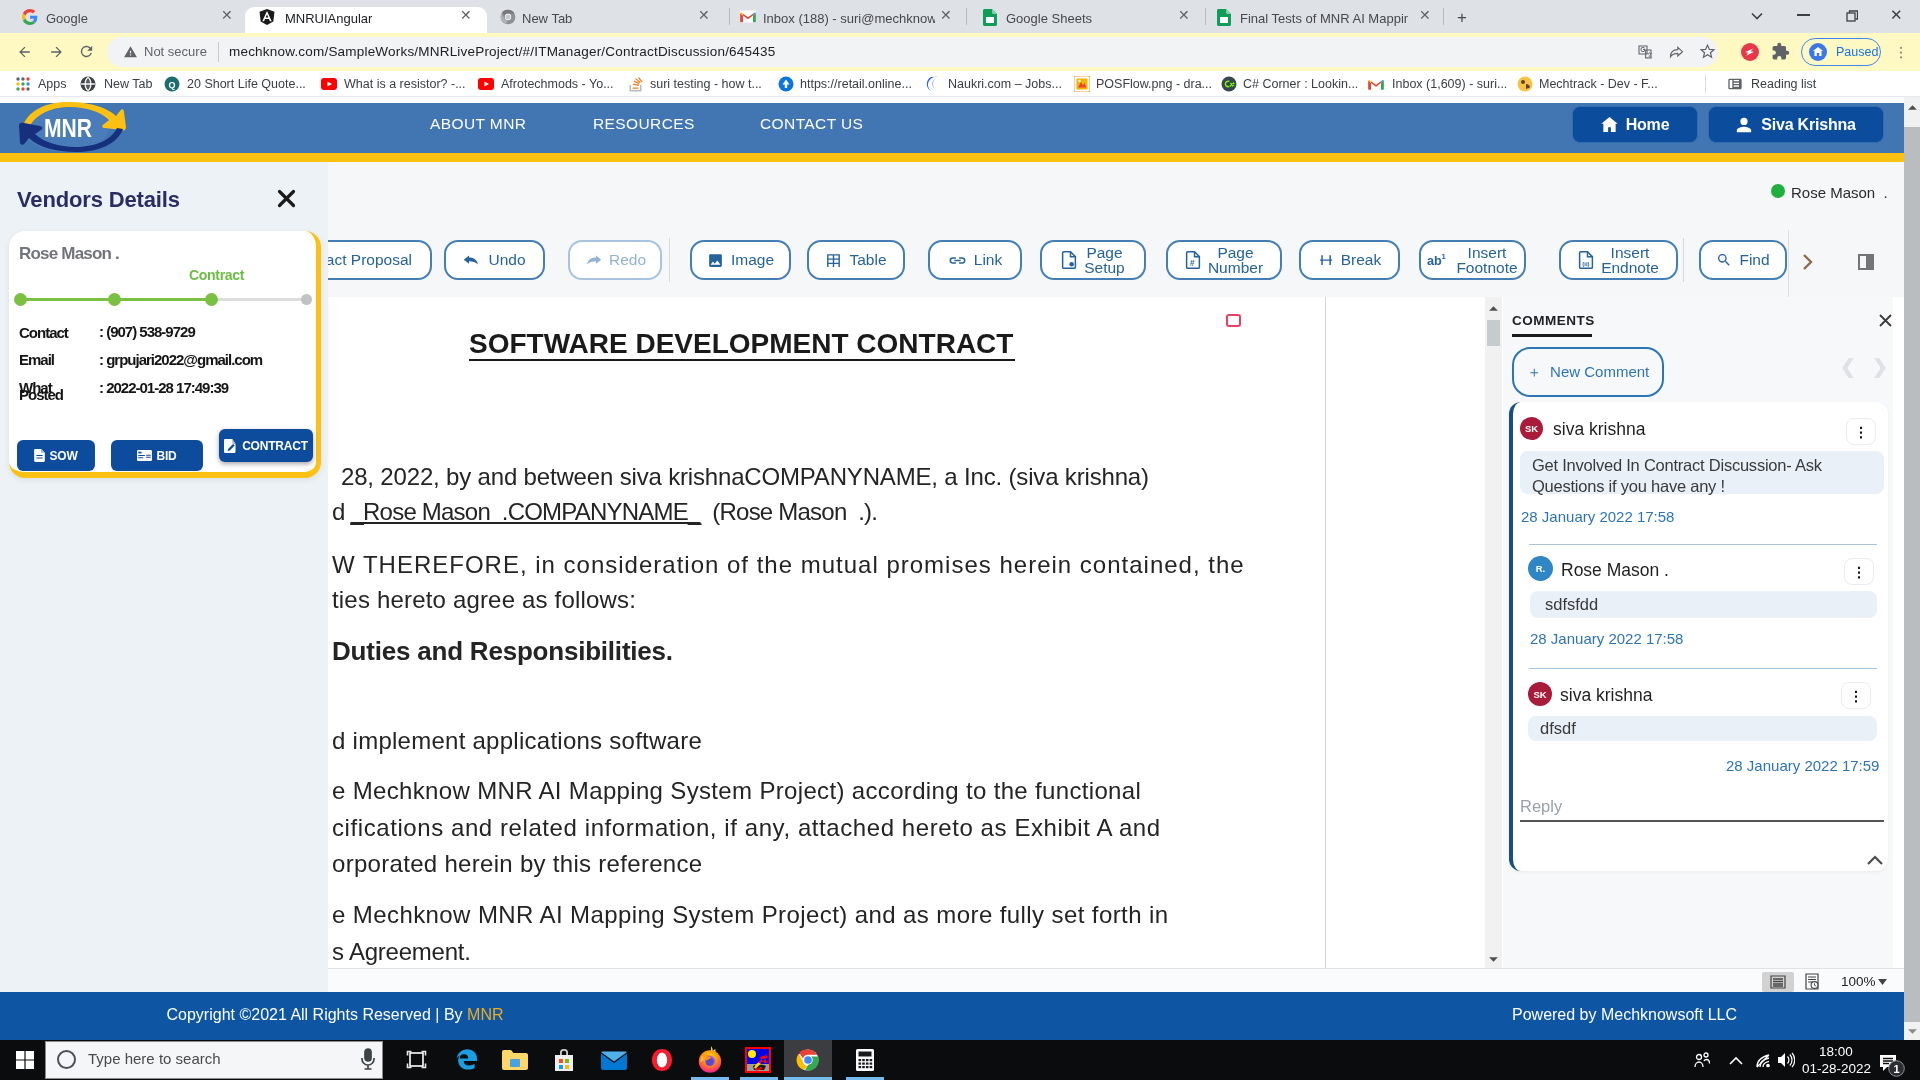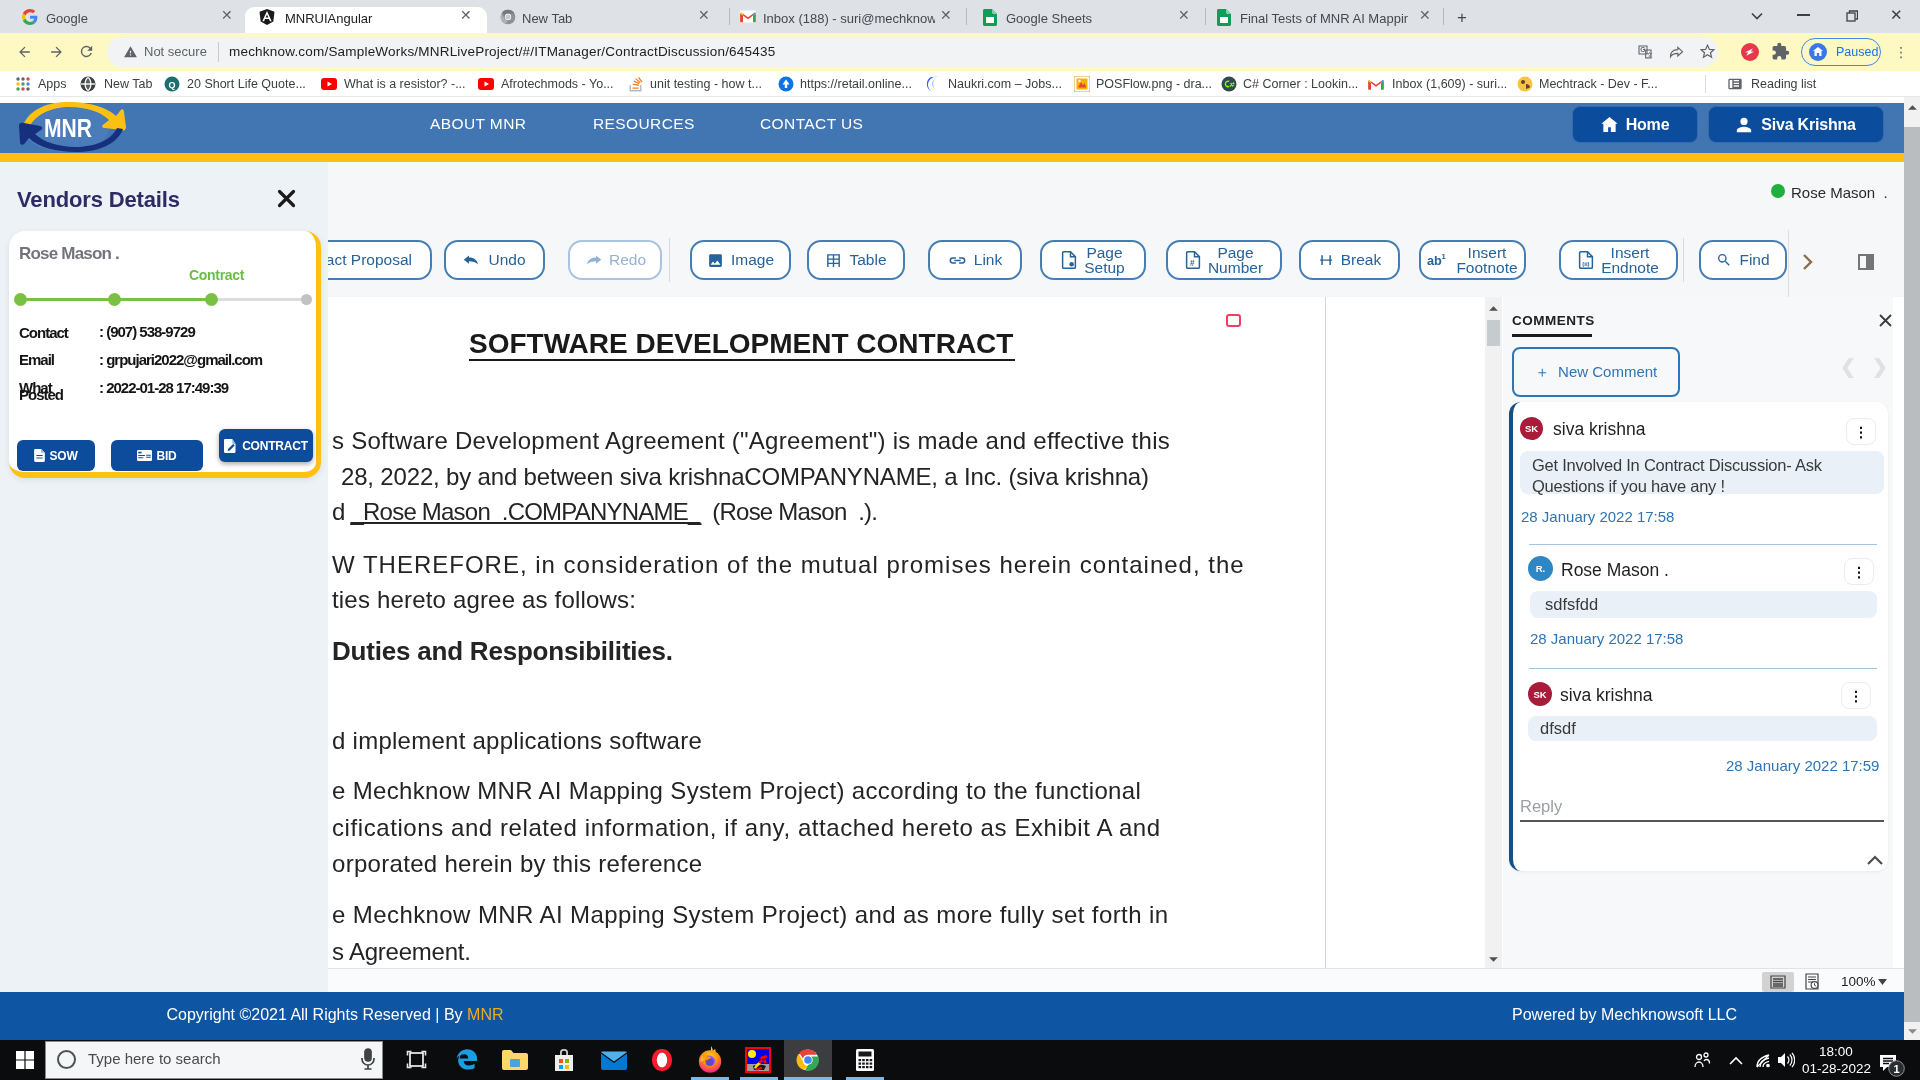--- a/index.html
+++ b/index.html
@@ -209,21 +209,21 @@
  <div class="abs bktxt" style="left:344px">What is a resistor? -...</div>
  <svg class="abs fav" style="left:478px;top:7px;height:12px" viewBox="0 0 16 12">
         <rect width="16" height="12" rx="3" fill="#f00"></rect>
         <path fill="#fff" d="M6.5 3.5v5L11 6z"></path>
       </svg>
  <div class="abs bktxt" style="left:501px">Afrotechmods - Yo...</div>
  <svg class="abs fav" style="left:628px" viewBox="0 0 16 16">
         <path fill="#bcbbbb" d="M3 9v5h9V9h1.5v6.5H1.5V9z"></path>
         <path fill="#f48024" d="M4.5 11.5h6v1.3h-6zm.2-2.8 5.9 1.2.3-1.3-5.9-1.2zm.8-2.9 5.5 2.5.6-1.2-5.5-2.6zm1.6-2.7 4.7 3.9.9-1L7.9 2.2zM11 1l-1 .7 3.6 4.9 1-.8z"></path>
       </svg>
- <div class="abs bktxt" style="left:650px">unit testing - how t...</div>
+ <div class="abs bktxt" style="left:650px">suri testing - how t...</div>
  <svg class="abs fav" style="left:778px" viewBox="0 0 16 16">
         <circle cx="8" cy="8" r="7.5" fill="#0b74de"></circle>
         <path fill="#fff" d="M8 3.5 4.5 8.5h2.3V12h2.4V8.5h2.3z"></path>
       </svg>
  <div class="abs bktxt" style="left:800px">https://retail.online...</div>
  <svg class="abs fav" style="left:926px" viewBox="0 0 16 16">
         <path fill="#275df5" d="M12 1A8 8 0 0 0 5 15 8 8 0 0 1 5 1z"></path>
         <path fill="#275df5" d="M9 3a6 6 0 0 0 0 10 7 7 0 0 1 0-10z" opacity=".7"></path>
       </svg>
  <div class="abs bktxt" style="left:948px">Naukri.com – Jobs...</div>
@@ -407,39 +407,38 @@
 <svg class="abs" style="left:1488px;top:303px" width="11" height="11" viewBox="0 0 10 10">
       <path d="M1 7 5 3l4 4z" fill="#505050"></path>
     </svg>
 <div class="abs" id="dthumb"></div>
 <svg class="abs" style="left:1488px;top:954px" width="11" height="11" viewBox="0 0 10 10">
       <path d="M1 3h8L5 7z" fill="#505050"></path>
     </svg>
 <div class="abs" style="left:469px;top:330px;font-size:28px;font-weight:bold;color:#1a1a1a;white-space:nowrap;line-height:28px" id="doctitle">SOFTWARE DEVELOPMENT CONTRACT</div>
 <div class="abs" style="left:469px;top:358.5px;width:546px;height:2.6px;background:#1a1a1a"></div>
 <div class="abs" style="left:1226px;top:314px;width:15px;height:13px;border:2px solid #ef3e66;border-radius:3px"></div>
-<div class="abs doc" style="left:332px;top:429px;letter-spacing:.27px">s Software Development Agreement ("Agreement") is made and effective this</div>
 <div class="abs doc" style="left:341px;top:465px;letter-spacing:-.17px">28, 2022, by and between siva krishnaCOMPANYNAME, a Inc. (siva krishna)</div>
 <div class="abs doc" style="left:332px;top:500px;letter-spacing:-.78px">d <u>_Rose Mason&nbsp; .COMPANYNAME_</u>&nbsp; (Rose Mason&nbsp; .).</div>
 <div class="abs doc" style="left:332px;top:553px;letter-spacing:1px">W THEREFORE, in consideration of the mutual promises herein contained, the</div>
 <div class="abs doc" style="left:332px;top:588px;letter-spacing:.18px">ties hereto agree as follows:</div>
 <div class="abs doc" style="left:332px;top:638px;font-size:26px;font-weight:bold;letter-spacing:-.21px;line-height:26px">Duties and Responsibilities.</div>
 <div class="abs doc" style="left:332px;top:729px;letter-spacing:.26px">d implement applications software</div>
 <div class="abs doc" style="left:332px;top:779px;letter-spacing:.34px">e Mechknow MNR AI Mapping System Project) according to the functional</div>
 <div class="abs doc" style="left:332px;top:816px;letter-spacing:.58px">cifications and related information, if any, attached hereto as Exhibit A and</div>
 <div class="abs doc" style="left:332px;top:852px;letter-spacing:.30px">orporated herein by this reference</div>
 <div class="abs doc" style="left:332px;top:903px;letter-spacing:.41px">e Mechknow MNR AI Mapping System Project) and as more fully set forth in</div>
 <div class="abs doc" style="left:332px;top:940px;letter-spacing:-.22px">s Agreement.</div>
 
 <div class="abs" style="left:1512px;top:313px;font-size:13.5px;font-weight:bold;color:#202124;letter-spacing:.5px">COMMENTS</div>
 <svg class="abs" style="left:1878px;top:313px" width="15" height="15" viewBox="0 0 15 15">
       <path d="M2 2 13 13M13 2 2 13" stroke="#3a3a3a" stroke-width="1.8"></path>
     </svg>
 <div class="abs" style="left:1512px;top:334px;width:80px;height:3px;background:#1b1b1b"></div>
-<div class="abs" style="left:1512px;top:347px;width:168px;height:50px;border:2px solid #2e75b6;border-radius:8px;background:#f7f8f9;color:#2e75b6;font-size:15px;display:flex;align-items:center;justify-content:center">＋&nbsp; New Comment</div>
+<div class="abs" style="left:1512px;top:347px;width:152px;height:50px;border:2px solid #2e75b6;border-radius:18px;background:#f7f8f9;color:#2e75b6;font-size:15px;display:flex;align-items:center;justify-content:center">＋&nbsp; New Comment</div>
 <div class="abs" style="left:1840px;top:355px;font-size:19px;color:#dfe2e5;font-weight:bold">❮</div>
 <div class="abs" style="left:1872px;top:355px;font-size:19px;color:#dfe2e5;font-weight:bold">❯</div>
 <div class="abs" style="left:1509px;top:402px;width:379px;height:469px;background:#fff;border-radius:12px;border-left:4px solid #184f7e;box-shadow:0 1px 3px rgba(0,0,0,.06)"></div>
 
 <div class="abs avatar" style="left:1520px;top:417px;width:23px;height:23px;background:#a81b39">SK</div>
 <div class="abs cname" style="left:1553px;top:419px">siva krishna</div>
 <div class="abs menu3" style="left:1846px;top:418px">⋮</div>
 <div class="abs bubble" style="left:1520px;top:451px;width:364px;height:43px"></div>
 <div class="abs" style="left:1532px;top:455px;font-size:16.5px;color:#3a3a3a;line-height:21px;letter-spacing:-.23px">Get Involved In Contract Discussion- Ask<br>Questions if you have any !</div>
 <div class="abs cdate" style="left:1521px;top:508px">28 January 2022 17:58</div>

